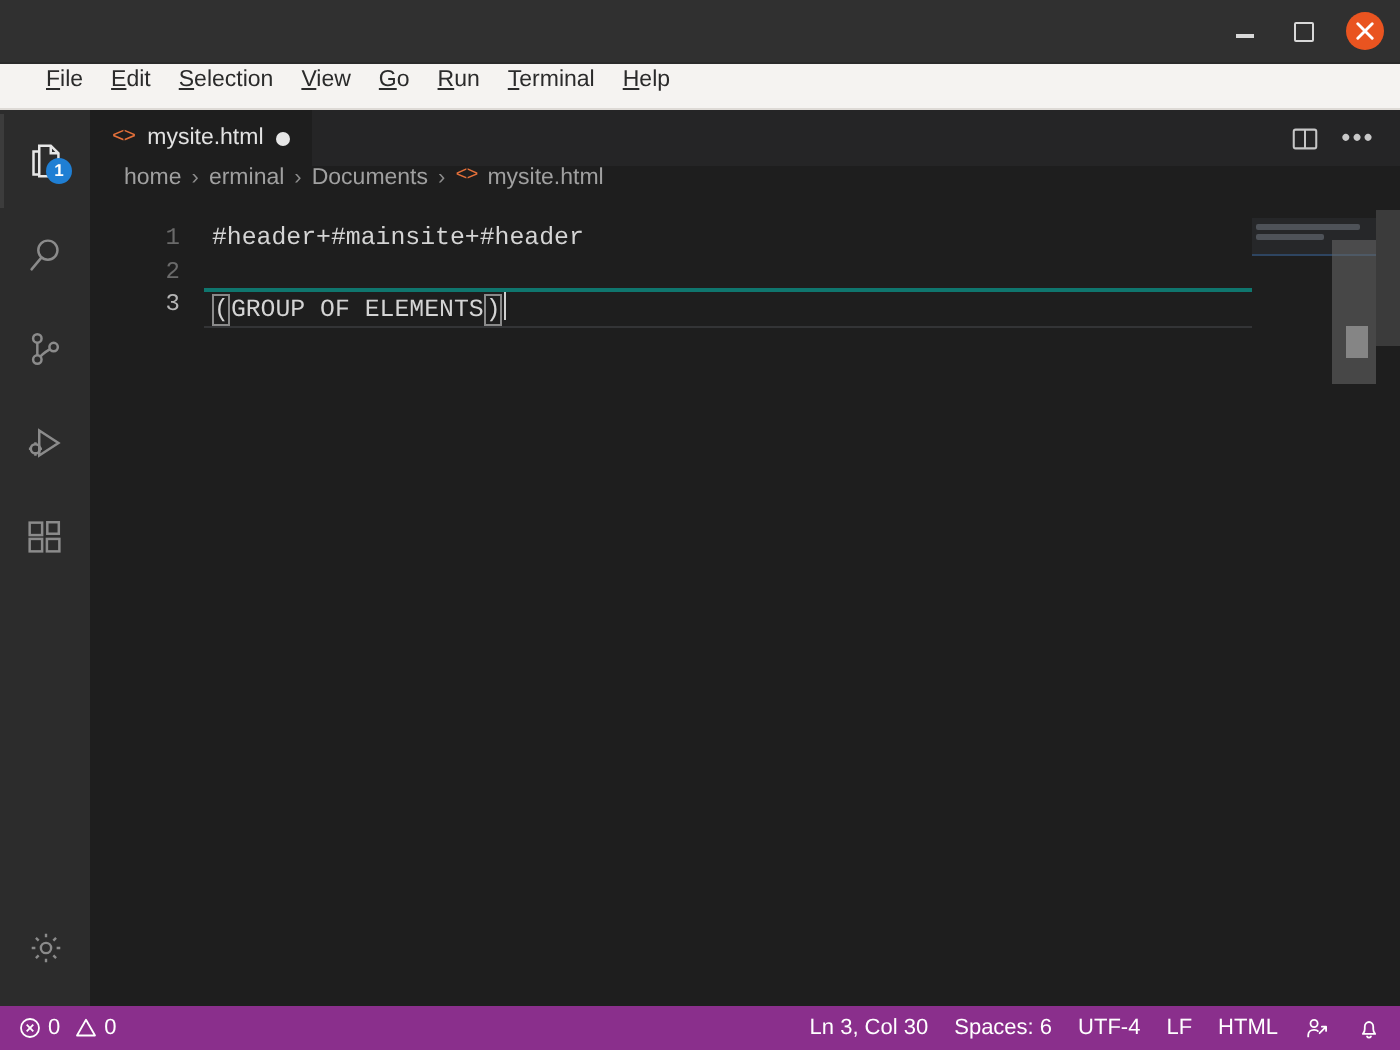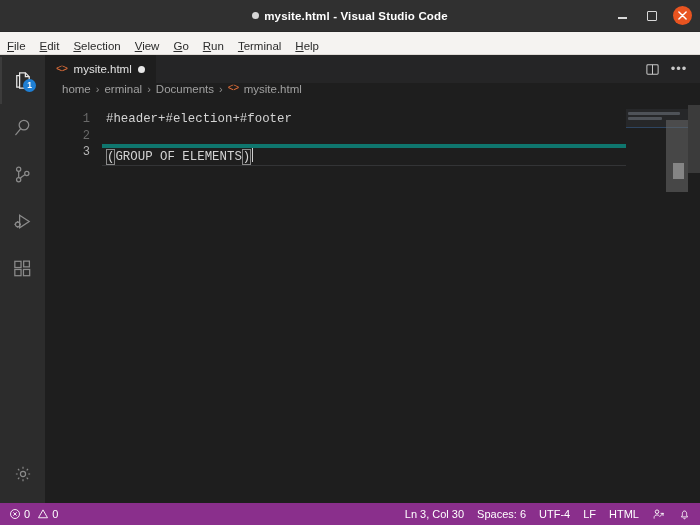--- a/index.html
+++ b/index.html
@@ -88,22 +88,22 @@
     display: block;
     border-radius: 1px;
   }
 
   
   .menubar {
     height: 22px;
     flex: 0 0 22px;
     background: #f5f3f1;
     display: flex;
-    align-items: flex-end;
-    padding-left: 0;
+    align-items: flex-start;
+    padding-left: 16px;
     gap: 0px;
     border-bottom: 1px solid #dedad6;
   }
   .menu-item {
     font-size: 11.5px;
     color: #2b2b2b;
     padding: 2px 7px;
     white-space: nowrap;
   }
   .menu-item u {
@@ -291,21 +291,21 @@
     height: 16.5px;
     line-height: 16.5px;
     font-family: "Liberation Mono", monospace;
     font-size: 12.4px;
     color: #d4d4d4;
     white-space: pre;
     position: relative;
     padding-left: 4px;
   }
   .codeline.current {
-    border-top: 4px solid #0f766e;
+    border-top: 2px solid #0f766e;
     border-bottom: 1px solid #333436;
     height: 16.5px;
     box-sizing: content-box;
     margin-right: 10px;
   }
   .bracket {
     border: 1px solid #8a8a8a;
     padding: 0 0px;
     margin: 0;
     display: inline-block;
@@ -410,24 +410,20 @@
     white-space: nowrap;
   }
   svg { display: block; }
 </style>
 </head>
 <body>
 
 <div class="app">
 
   <div class="titlebar">
-    <div class="title-text">
-      <span class="title-dot"></span>
-      <span>mysite.html - Visual Studio Code</span>
-    </div>
     <div class="winbtns">
       <div class="winbtn">
         <span class="min-glyph"></span>
       </div>
       <div class="winbtn">
         <span class="max-glyph"></span>
       </div>
       <div class="winbtn close">
         <svg width="9" height="9" viewBox="0 0 10 10">
           <path d="M1 1 L9 9 M9 1 L1 9" stroke="#ffffff" stroke-width="1.6" stroke-linecap="round"></path>
@@ -539,21 +535,21 @@
 
       <div class="editorarea">
 
         <div class="gutter">
           <div>1</div>
           <div>2</div>
           <div class="cur">3</div>
         </div>
 
         <div class="codearea">
-          <div class="codeline">#header+#election+#footer</div>
+          <div class="codeline">#header+#mainsite+#header</div>
           <div class="codeline">&nbsp;</div>
           <div class="codeline current"><span class="bracket">(</span><span>GROUP OF ELEMENTS</span><span class="bracket">)</span><span class="caret"></span></div>
 
           <div class="minimap">
             <div class="mini-slider"></div>
             <div class="mini-line" style="width:52px; margin-top:7px; margin-left:2px;"></div>
             <div class="mini-line" style="width:34px; margin-left:2px;"></div>
             <div class="mini-overlay"></div>
             <div class="mini-mark"></div>
           </div>

